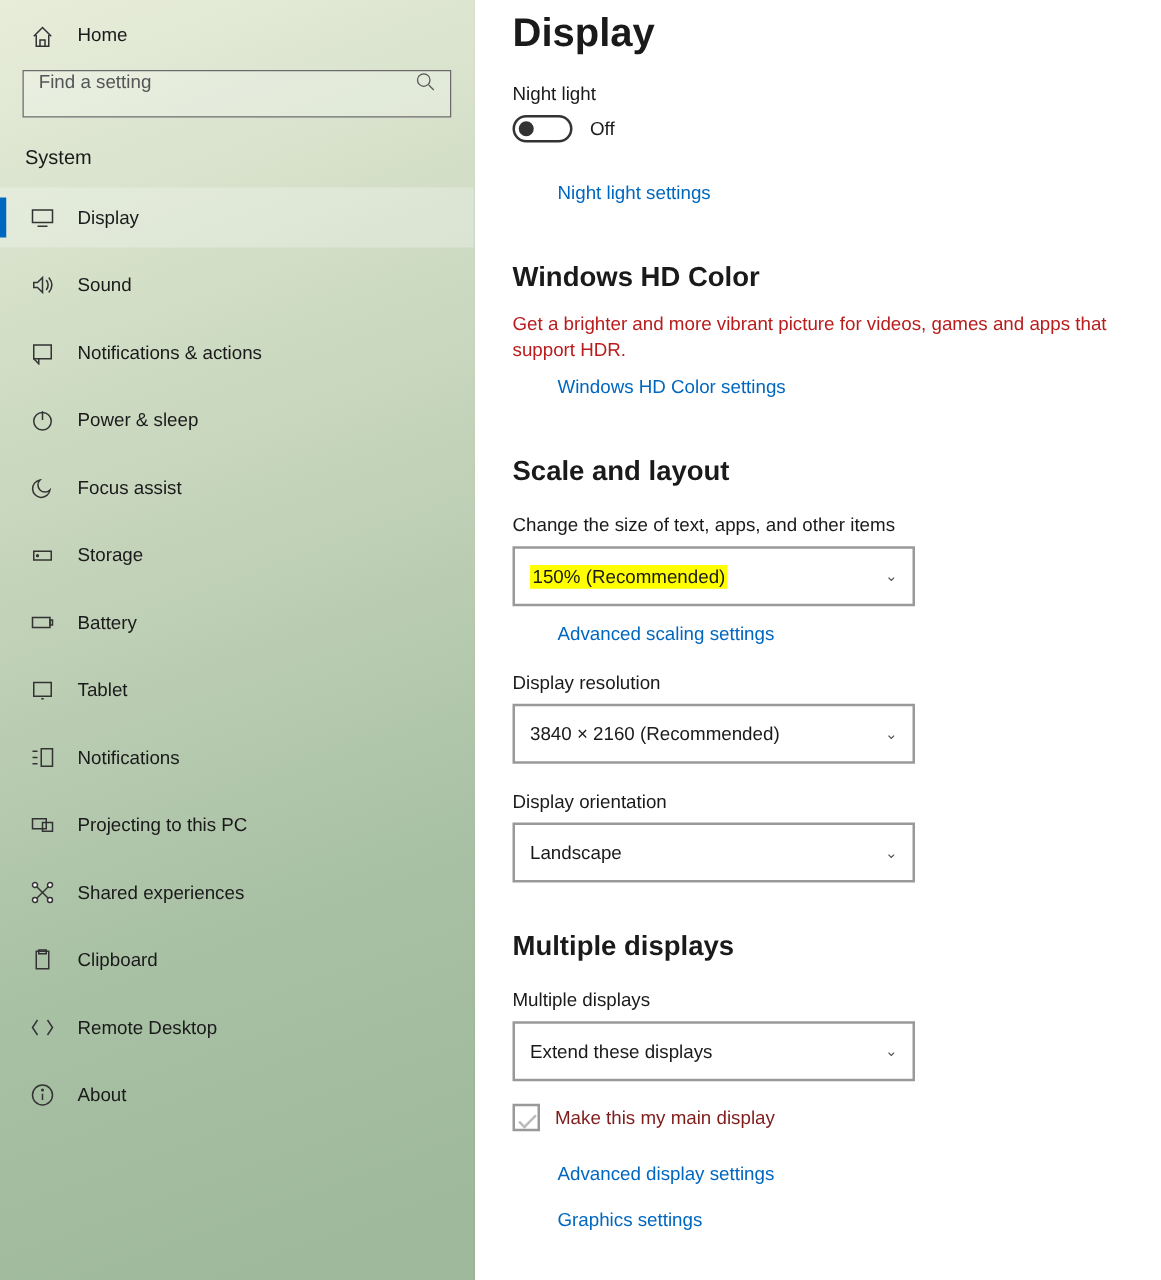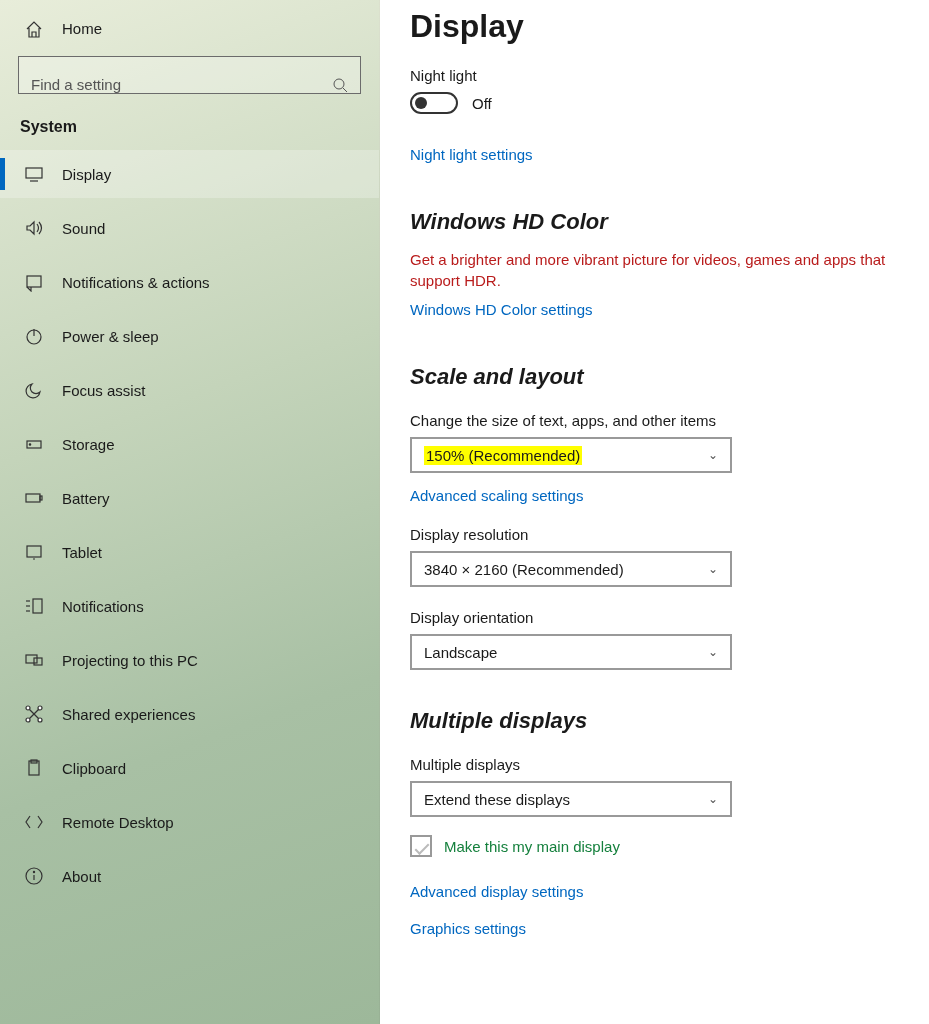--- a/index.html
+++ b/index.html
@@ -25,35 +25,35 @@
   cursor: pointer;
 }
 .home-row .icon { width: 20px; height: 20px; margin-right: 18px; }
 .home-row .label { font-size: 15px; }
 .search-box {
   margin: 2px 18px 18px 18px;
   border: 1px solid #6b6b6b;
   background: rgba(255,255,255,0.25);
   height: 38px;
   display: flex;
-  align-items: flex-end;
+  align-items: flex-start;
   padding: 0 12px;
 }
 .search-box input {
   flex: 1;
   border: none;
   background: transparent;
   outline: none;
   font-size: 15px;
   color: #555;
 }
 .search-box input::placeholder { color: #555; }
 .search-box .icon { width: 16px; height: 16px; }
 .category-title {
-  font-weight: 700;
+  font-weight: 400;
   font-size: 16px;
   padding: 6px 20px 14px 20px;
 }
 .nav-item {
   display: flex;
   align-items: center;
   padding: 14px 20px 14px 24px;
   cursor: pointer;
   position: relative;
   margin-bottom: 6px;
@@ -106,58 +106,58 @@
   width: 12px; height: 12px;
   background: #333;
   border-radius: 50%;
 }
 .link {
   color: #0067c0;
   font-size: 15px;
   cursor: pointer;
   display: inline-block;
   margin-bottom: 8px;
+  margin-left: 36px;
 }
 .section-h2 {
   font-size: 22px;
   font-weight: 600;
   margin-top: 38px;
   margin-bottom: 14px;
-  font-style: italic;
 }
 .section-desc {
   color: #b91c1c;
   font-size: 15px;
   margin-bottom: 10px;
   line-height: 1.4;
   max-width: 500px;
 }
 .dropdown {
   width: 322px;
-  height: 36px;
+  height: 48px;
   border: 2px solid #999;
   display: flex;
   align-items: center;
   padding: 0 12px;
   justify-content: space-between;
   cursor: pointer;
   margin-bottom: 14px;
   font-size: 15px;
 }
 .dropdown .chev { font-size: 12px; color: #555; }
 .dropdown.highlight .val {
   background: #ffff00;
   padding: 1px 2px;
 }
 .checkbox-row {
   display: flex;
   align-items: center;
   margin-top: 18px;
   margin-bottom: 26px;
-  color: #15803d;
+  color: #7f1d1d;
 }
 .checkbox-row .box {
   width: 22px; height: 22px;
   border: 2px solid #999;
   margin-right: 12px;
   position: relative;
 }
 .checkbox-row .box::after {
   content: "";
   position: absolute;

